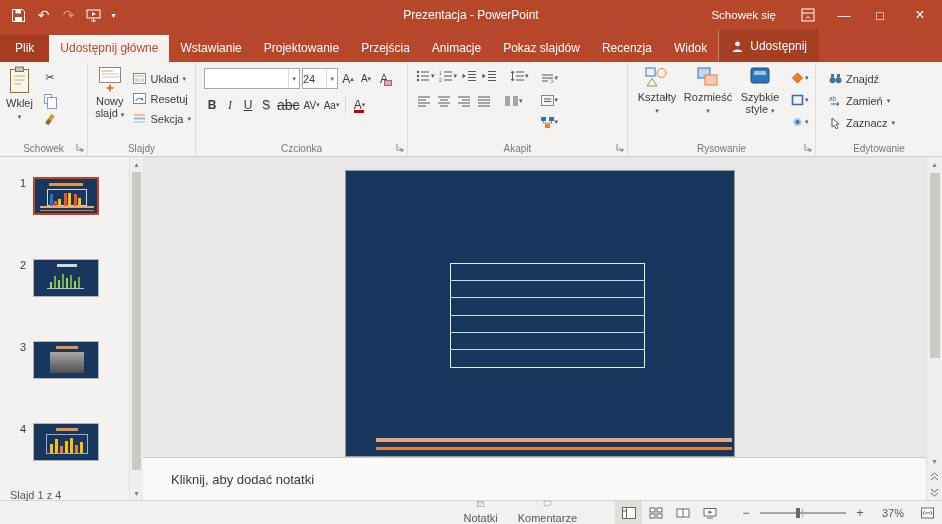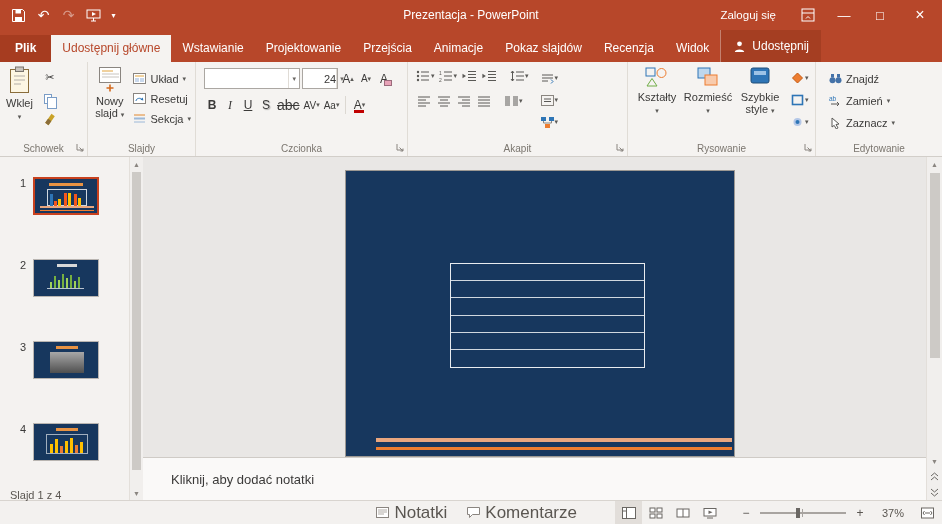--- a/index.html
+++ b/index.html
@@ -16,21 +16,21 @@
   .dim{opacity:.45;}
   .tb-title{position:absolute;left:0;right:0;text-align:center;font-size:12px;pointer-events:none;}
   .tb-right{margin-left:auto;display:flex;align-items:center;height:100%;}
   .signin{font-size:11.5px;padding:0 14px;height:100%;display:flex;align-items:center;}
   .tb-btn{width:36px;height:30px;display:flex;align-items:center;justify-content:center;color:#fff;font-size:13px;}
   .tb-btn.cl{font-size:16px;width:44px;}
 
   
   .tabrow{position:absolute;left:0;top:30px;width:100%;height:32px;background:#B7472A;display:flex;align-items:flex-end;color:#fff;}
   .tab{height:27px;line-height:27px;padding:0 11px;font-size:12px;white-space:nowrap;}
-  .tab.file{background:#A63C20;padding:0 15px;font-weight:bold;}
+  .tab.file{background:#A63C20;padding:0 15px;}
   .tab.active{background:#F5F3F1;color:#B7472A;}
   .tellme{margin-left:auto;display:flex;align-items:center;gap:5px;height:27px;font-size:12px;padding:0 8px;white-space:nowrap;overflow:hidden;max-width:110px;}
   .share{display:flex;align-items:center;gap:6px;height:32px;padding:0 12px;background:#A53E22;font-size:12px;border-left:1px solid rgba(255,255,255,.35);white-space:nowrap;}
 
   
   .ribbon{position:absolute;left:0;top:62px;width:942px;height:95px;background:#F5F3F1;border-bottom:1px solid #D2CEC9;display:flex;}
   .grp{position:relative;height:100%;border-right:1px solid #E0DCD6;}
   .grp-label{position:absolute;bottom:2px;left:0;right:0;text-align:center;font-size:10px;color:#7B766F;}
   .dlg{position:absolute;right:3px;bottom:4px;}
   .bigbtn{display:flex;flex-direction:column;align-items:center;gap:3px;font-size:11px;color:#3b3a39;}
@@ -41,21 +41,21 @@
   .mi{width:14px;display:flex;justify-content:center;}
   .clip{display:flex;gap:6px;padding:4px 2px 0 6px;}
   .clip-col{display:flex;flex-direction:column;gap:2px;padding-top:2px;}
   .i-copy{position:relative;width:8px;height:10px;background:#fff;border:1px solid #7A9CC6;}
   .i-copy::after{content:"";position:absolute;left:2px;top:2px;width:8px;height:10px;background:#fff;border:1px solid #7A9CC6;}
   .i-brush{width:4px;height:11px;background:#C9A227;border-bottom:5px solid #8A6D3B;transform:rotate(35deg);}
   .slides-row{display:flex;gap:4px;padding:4px 2px 0 5px;}
   .menu-col{display:flex;flex-direction:column;gap:3px;padding-top:4px;}
   .fwrap{padding:6px 6px 0 8px;}
   .frow{display:flex;align-items:center;gap:2px;margin-bottom:6px;}
-  .combo{background:#fff;border:1px solid #ABA7A2;height:21px;display:flex;align-items:center;font-size:11px;padding-left:21px;}
+  .combo{background:#fff;border:1px solid #ABA7A2;height:21px;display:flex;align-items:center;font-size:11px;padding-left:0;}
   .combo .ca{margin-left:auto;align-self:stretch;display:flex;align-items:center;font-size:7px;color:#6A6763;padding:0 3px;border-left:1px solid #E0DCD6;}
   .ltr{min-width:16px;height:20px;display:flex;align-items:center;justify-content:center;font-size:12px;padding:0 1px;}
   .bld{font-weight:bold;}
   .ita{font-style:italic;font-family:"Liberation Serif",serif;}
   .und{text-decoration:underline;}
   .shd{text-shadow:1px 1px 1px #aaa;}
   .stk{text-decoration:line-through;font-size:14px;}
   .sml{font-size:10px;}
   .fontcolor{position:relative;}
   .fontcolor .colorbar{position:absolute;left:3px;bottom:2px;width:10px;height:3px;background:#C00000;}
@@ -102,21 +102,21 @@
   .vs-arrow{height:15px;display:flex;align-items:center;justify-content:center;font-size:7px;color:#8A8580;}
   .vs-thumb{position:absolute;top:16px;left:3px;width:10px;height:185px;background:#CDCAC6;}
   .vs-btm{position:absolute;bottom:0;left:0;right:0;display:flex;flex-direction:column;align-items:center;}
   .chev{width:16px;height:16px;display:flex;align-items:center;justify-content:center;}
   .vs-darrow{height:14px;display:flex;align-items:center;justify-content:center;font-size:7px;color:#8A8580;width:16px;}
 
   
   .statusbar{position:absolute;left:0;top:500px;width:942px;height:24px;background:#F3F1EF;border-top:1px solid #D8D4CF;display:flex;align-items:center;font-size:11px;color:#5A5651;}
   .sb-left{display:flex;gap:24px;padding-left:10px;flex-direction:column;}
   .sb-right{margin-left:auto;display:flex;align-items:center;height:100%;}
-  .sb-item{display:flex;align-items:center;gap:5px;padding:0 10px;height:100%;font-size:17px;color:#5A5651;}
+  .sb-item{display:flex;align-items:center;gap:5px;padding:0 10px;height:100%;font-size:11px;color:#5A5651;flex-direction:column;}
   .sb-views{display:flex;height:100%;margin-left:28px;}
   .vbtn{width:27px;height:100%;display:flex;align-items:center;justify-content:center;}
   .vbtn.active{background:#E2DEDA;}
   .zoombar{display:flex;align-items:center;gap:7px;padding:0 8px;margin-left:8px;}
   .zbtn{width:14px;font-size:12px;display:flex;justify-content:center;}
   .zslider{position:relative;width:86px;height:14px;}
   .zs-track{position:absolute;top:6px;left:0;right:0;height:2px;background:#A8A4A0;}
   .zs-tick{position:absolute;top:3px;left:42px;width:1px;height:8px;background:#A8A4A0;}
   .zs-thumb{position:absolute;left:36px;top:2px;width:4px;height:10px;background:#6A6763;}
   .zoom-pct{width:30px;text-align:right;}
@@ -140,21 +140,21 @@
       <svg width="15" height="13" viewBox="0 0 15 13">
           <rect x="1" y="1" width="13" height="8" fill="none" stroke="#fff"></rect>
           <path d="M6 3l4 2-4 2z" fill="#fff"></path>
           <path d="M5 12h5M7.5 9v3" stroke="#fff"></path>
         </svg>
     </button>
     <button class="qat-btn narrow">▾</button>
   </div>
   <div class="tb-title">Prezentacja - PowerPoint</div>
   <div class="tb-right">
-    <div class="signin">Zaloguj się</div>
+    <div class="signin">Schowek się</div>
     <button class="tb-btn">
       <svg width="14" height="14" viewBox="0 0 14 14">
           <rect x="1" y="1" width="12" height="12" fill="none" stroke="#fff"></rect>
           <path d="M1 5h12" stroke="#fff"></path>
           <path d="M5 10.5l2-2 2 2" fill="none" stroke="#fff"></path>
         </svg>
     </button>
     <button class="tb-btn">—</button>
     <button class="tb-btn">□</button>
     <button class="tb-btn cl">×</button>

